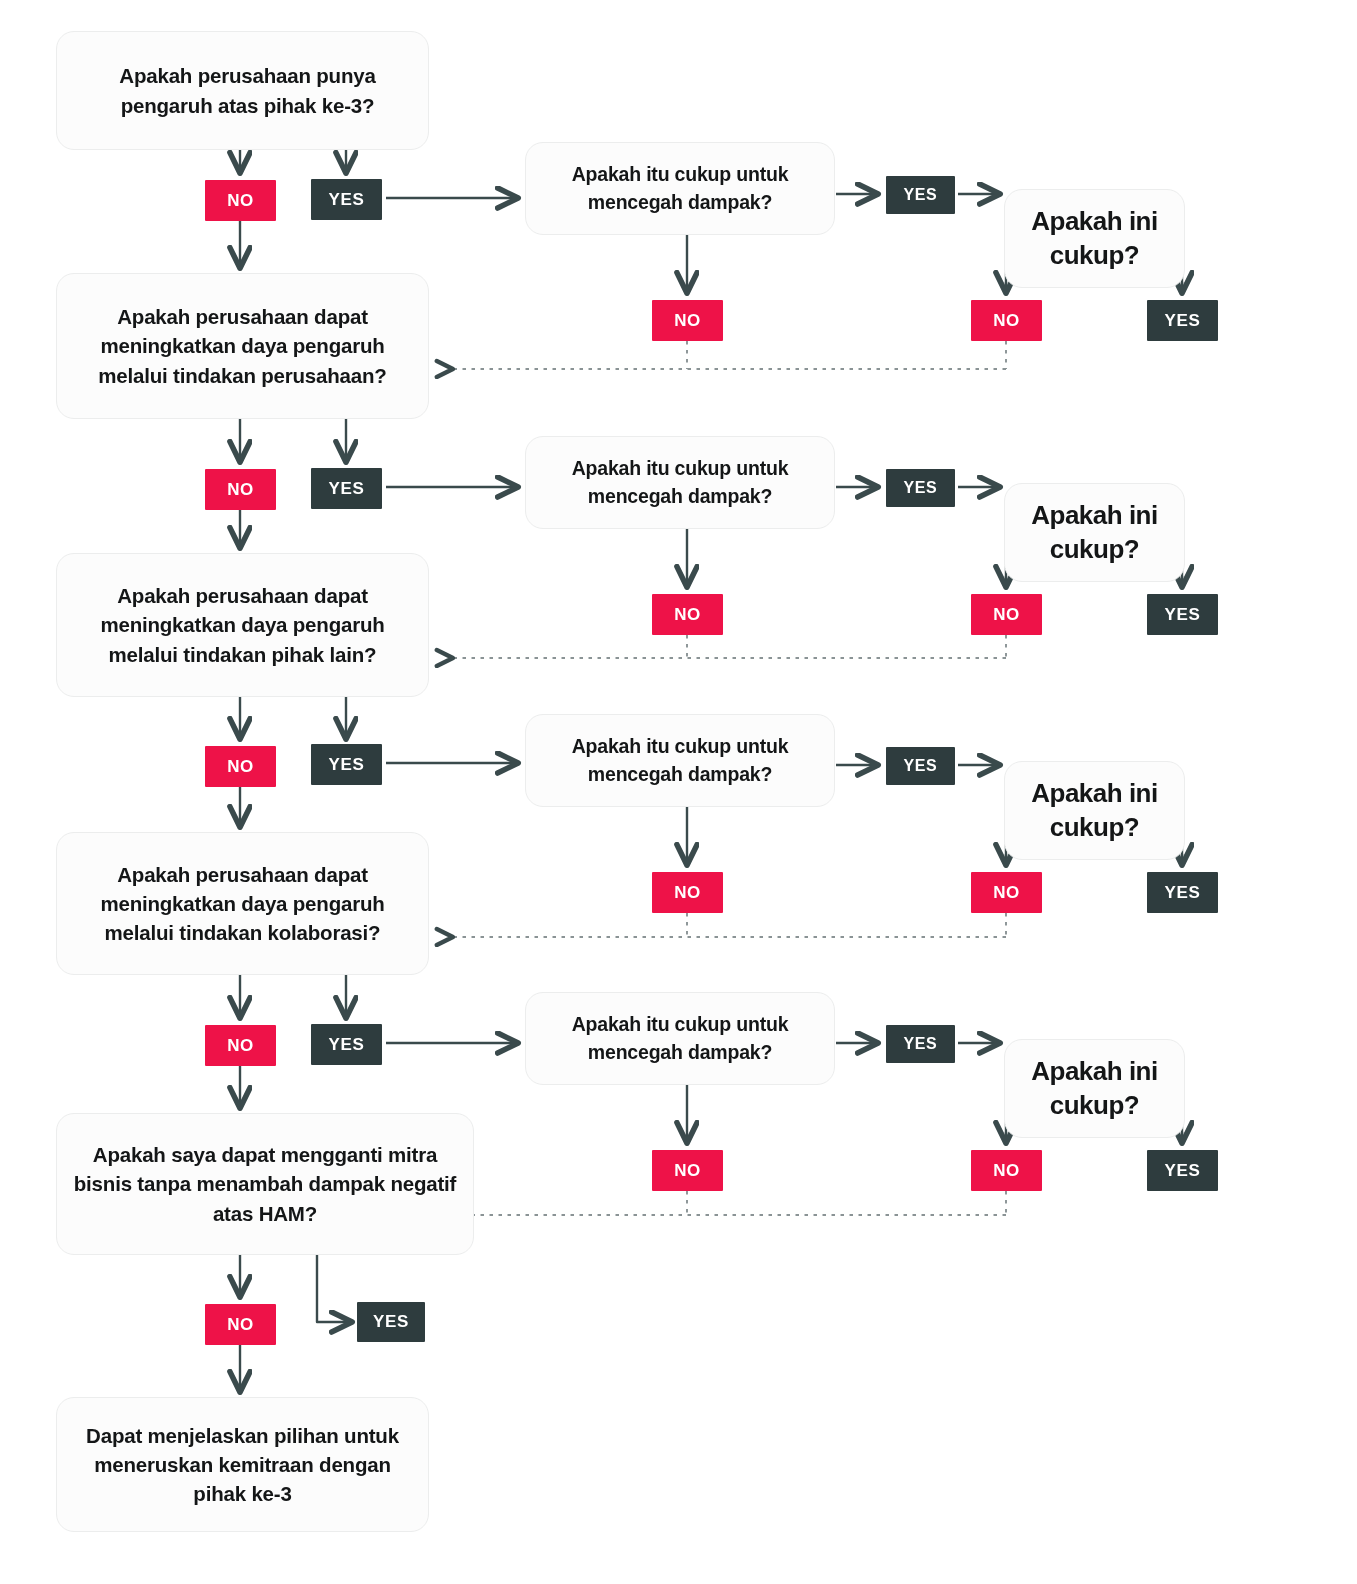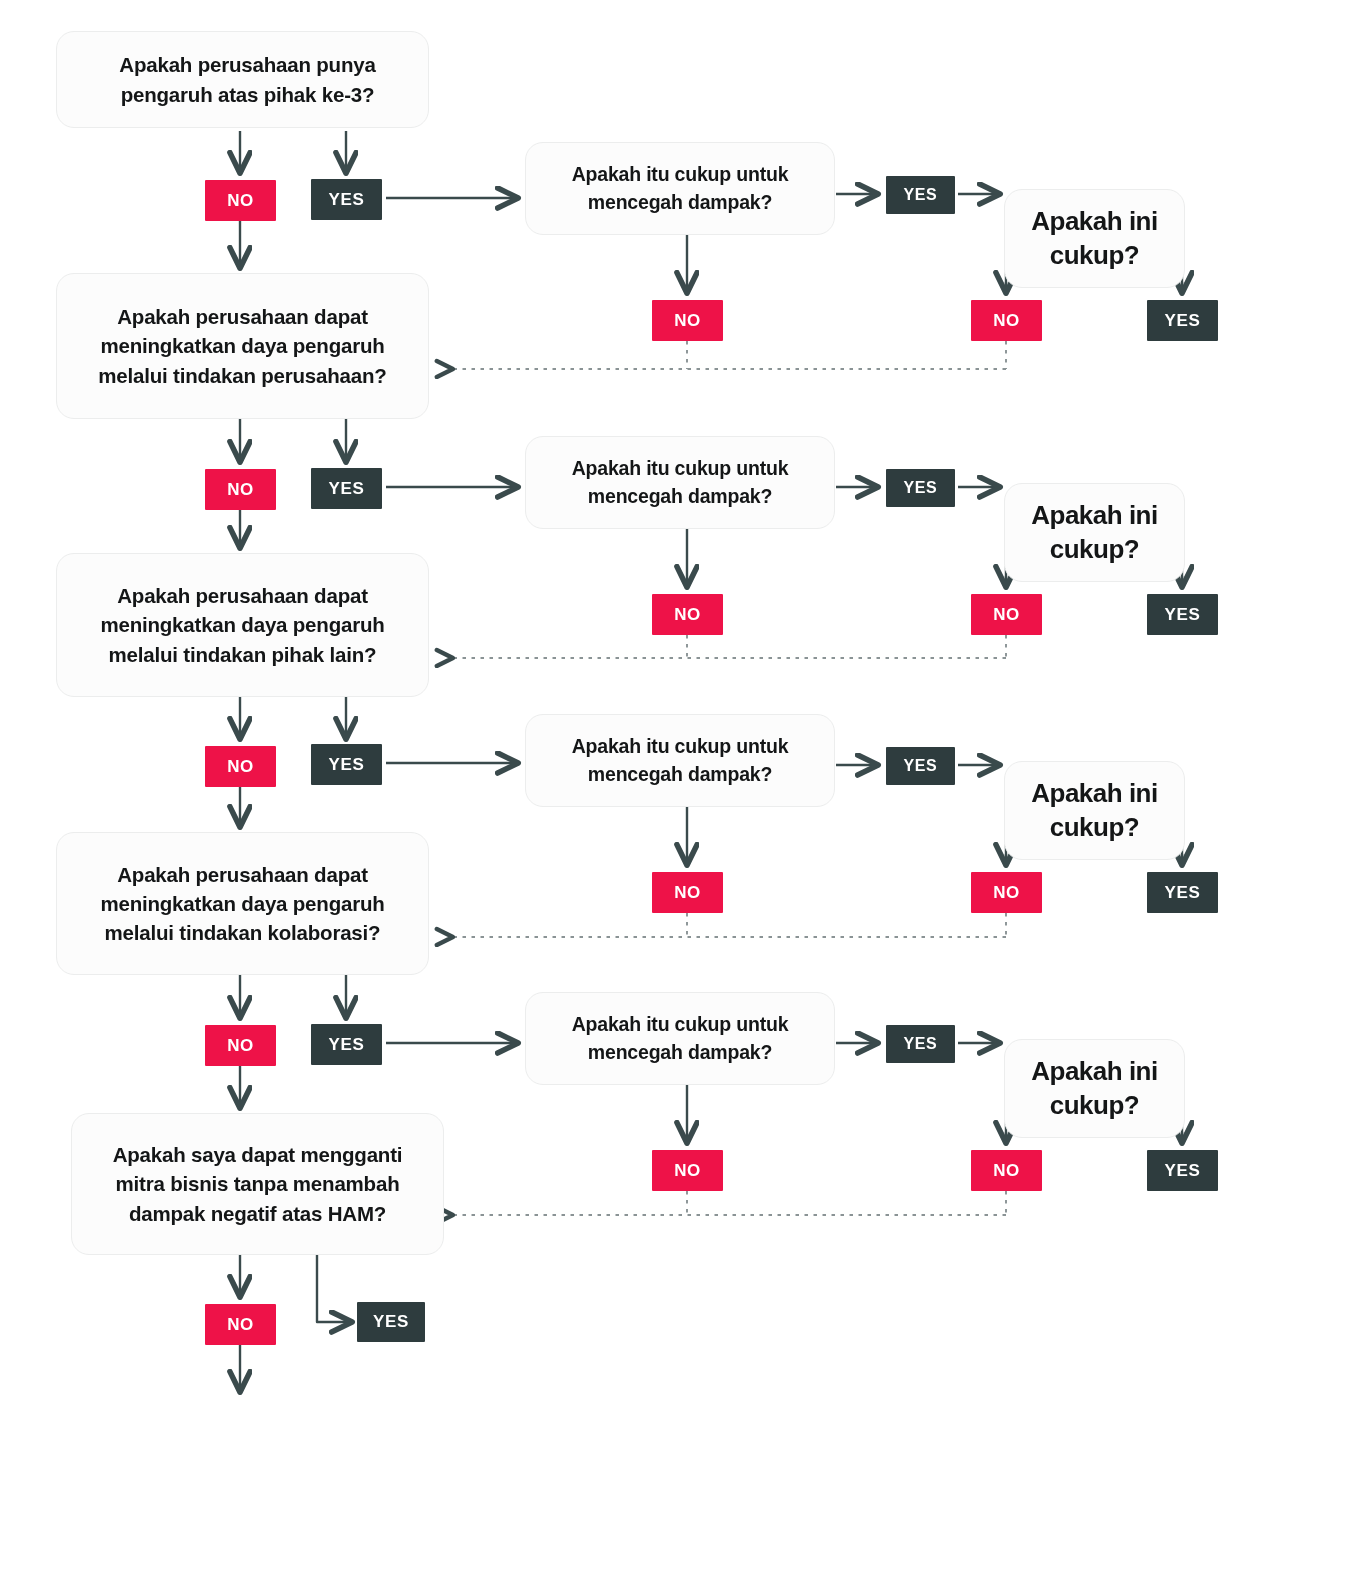--- a/index.html
+++ b/index.html
@@ -151,40 +151,43 @@
       <path d="M687,913 L687,937"></path>
       <path d="M1006,913 L1006,937"></path>
       <path d="M1006,937 L452,937" marker-end="url(#arL)"></path>
 
       <path d="M687,1191 L687,1215"></path>
       <path d="M1006,1191 L1006,1215"></path>
       <path d="M1006,1215 L452,1215" marker-end="url(#arL)"></path>
     </g>
   </svg>
 
-  <div class="node q-left" style="left:56px; top:31px; width:373px; height:97px;padding-left:24px;">
+  <div class="node q-left" style="left:56px; top:31px; width:373px; height:119px;padding-left:24px;">
     <span>Apakah perusahaan punya pengaruh atas pihak ke-3?</span>
   </div>
 
   <div class="node q-left" style="left:56px; top:273px; width:373px; height:146px;">
     <span>Apakah perusahaan dapat meningkatkan daya pengaruh melalui tindakan perusahaan?</span>
   </div>
 
   <div class="node q-left" style="left:56px; top:553px; width:373px; height:144px;">
     <span>Apakah perusahaan dapat meningkatkan daya pengaruh melalui tindakan pihak lain?</span>
   </div>
 
   <div class="node q-left" style="left:56px; top:832px; width:373px; height:143px;">
     <span>Apakah perusahaan dapat meningkatkan daya pengaruh melalui tindakan kolaborasi?</span>
   </div>
 
-  <div class="node q-left" style="left:71px; top:1113px; width:373px; height:142px;">
+  <div class="node q-left" style="left:56px; top:1113px; width:418px; height:142px;">
     <span>Apakah saya dapat mengganti mitra bisnis tanpa menambah dampak negatif atas HAM?</span>
   </div>
 
+  <div class="node q-term" style="left:56px; top:1397px; width:373px; height:135px;">
+    <span>Dapat menjelaskan pilihan untuk meneruskan kemitraan dengan pihak ke-3</span>
+  </div>
 
   <div class="node q-mid" style="left:525px; top:142px; width:310px; height:93px;">
     <span>Apakah itu cukup untuk mencegah dampak?</span>
   </div>
 
   <div class="node q-mid" style="left:525px; top:436px; width:310px; height:93px;">
     <span>Apakah itu cukup untuk mencegah dampak?</span>
   </div>
 
   <div class="node q-mid" style="left:525px; top:714px; width:310px; height:93px;">

